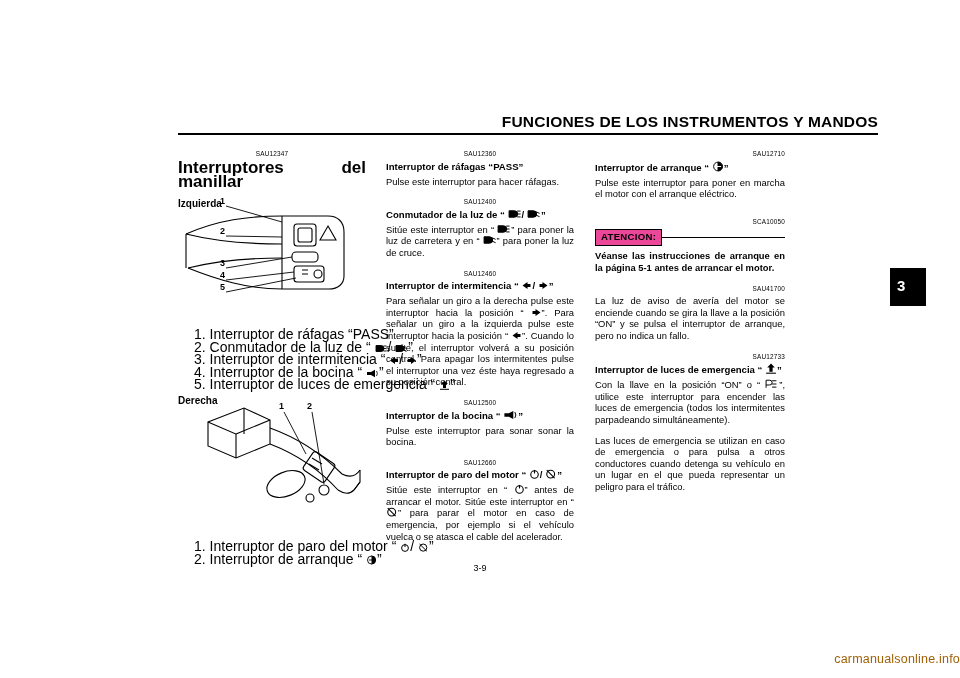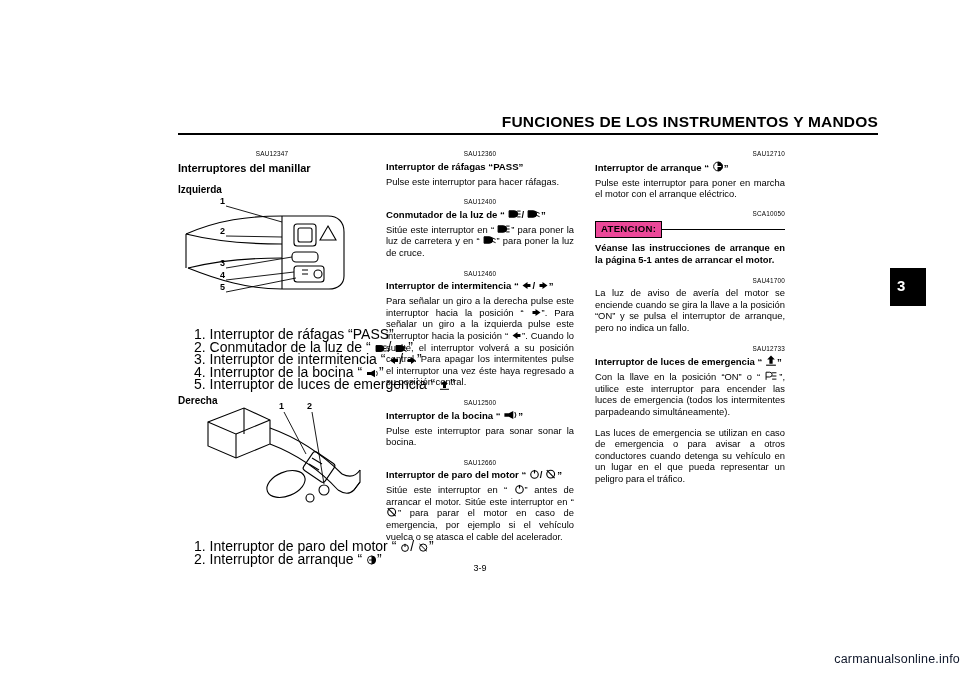--- a/index.html
+++ b/index.html
@@ -34,25 +34,25 @@
   
   .col{position:absolute;top:148px;font-size:9.4px;line-height:11.6px;text-align:justify;}
   .col1{left:178px;width:188px;}
   .col2{left:386px;width:188px;}
   .col3{left:595px;width:190px;}
 
   .code{
     font-size:6.4px;letter-spacing:0.2px;text-align:center;margin:0 0 1px 0;
   }
   .code.right{text-align:left;}
-  .h2{font-size:11px;font-weight:bold;margin:0 0 9px 0;line-height:14px;}
+  .h2{font-size:17px;font-weight:bold;margin:0 0 9px 0;line-height:14px;}
   .h3{font-size:10px;font-weight:bold;margin:0 0 4px 0;}
   .h4{font-size:9.6px;font-weight:bold;margin:0 0 3px 0;line-height:12px;}
   p{margin:0 0 9px 0;}
-  .tight{margin-bottom:8px;}
+  .tight{margin-bottom:16px;}
 
   .legend{font-size:14px;line-height:12.6px;margin:16px;}
   .legend div{white-space:nowrap;}
 
   
   .caution-wrap{position:relative;margin:2px 0 4px 0;height:17px;}
   .caution-box{
     display:inline-block;border:1.3px solid #000;padding:1px 5px 2px 5px;
     font-size:9.6px;font-weight:bold;letter-spacing:0.3px;background:#ec4899;
   }
@@ -61,21 +61,21 @@
 
   
   .fig{position:absolute;}
   .fig svg{display:block;}
 
   .footer-page{
     position:absolute;left:0;top:563px;width:960px;text-align:center;
     font-size:9px;
   }
   .watermark{
-    position:absolute;right:12px;top:652px;font-size:12.5px;color:#0f172a;
+    position:absolute;right:12px;top:652px;font-size:12.5px;color:#a16207;
     letter-spacing:0.2px;
   }
 </style>
 </head>
 <body>
 
 <div class="page">
 
   <div class="header-title">FUNCIONES DE LOS INSTRUMENTOS Y MANDOS</div>
   <div class="header-rule"></div>
@@ -339,19 +339,19 @@
           <path d="M5.5 0.5 L9 4 L7 4 L7 8 L4 8 L4 4 L2 4 Z" fill="#000"></path>
           <path d="M1 9.3 L10 9.3" stroke="#000" stroke-width="1"></path>
         </svg>”</div>
     <p>Con la llave en la posición “ON” o “
       <svg width="14" height="10" viewBox="0 0 13 9" style="vertical-align:-1px">
           <g fill="none" stroke="#000" stroke-width="0.9">
             <path d="M1 1 L1 8 M1 1 L4.4 1 A2.2 2.2 0 0 1 4.4 5.4 L1 5.4" fill="none"></path>
             <path d="M6.6 1.5 l4 0 M6.6 4.5 l4 0 M6.6 7.4 l4 0"></path>
           </g>
         </svg>”, utilice este interruptor para encender las luces de emergencia (todos los intermitentes parpadeando simultáneamente).</p>
-    <p>Las luces de emergencia se utilizan en caso de emergencia o para avisar a otros conductores cuando detenga su vehículo en un lugar en el que pueda representar un peligro para el tráfico.</p>
+    <p>Las luces de emergencia se utilizan en caso de emergencia o para pulsa a otros conductores cuando detenga su vehículo en un lugar en el que pueda representar un peligro para el tráfico.</p>
   </div>
 
   <div class="footer-page">3-9</div>
   <div class="watermark">carmanualsonline.info</div>
 
 </div>
 
 </body></html>

